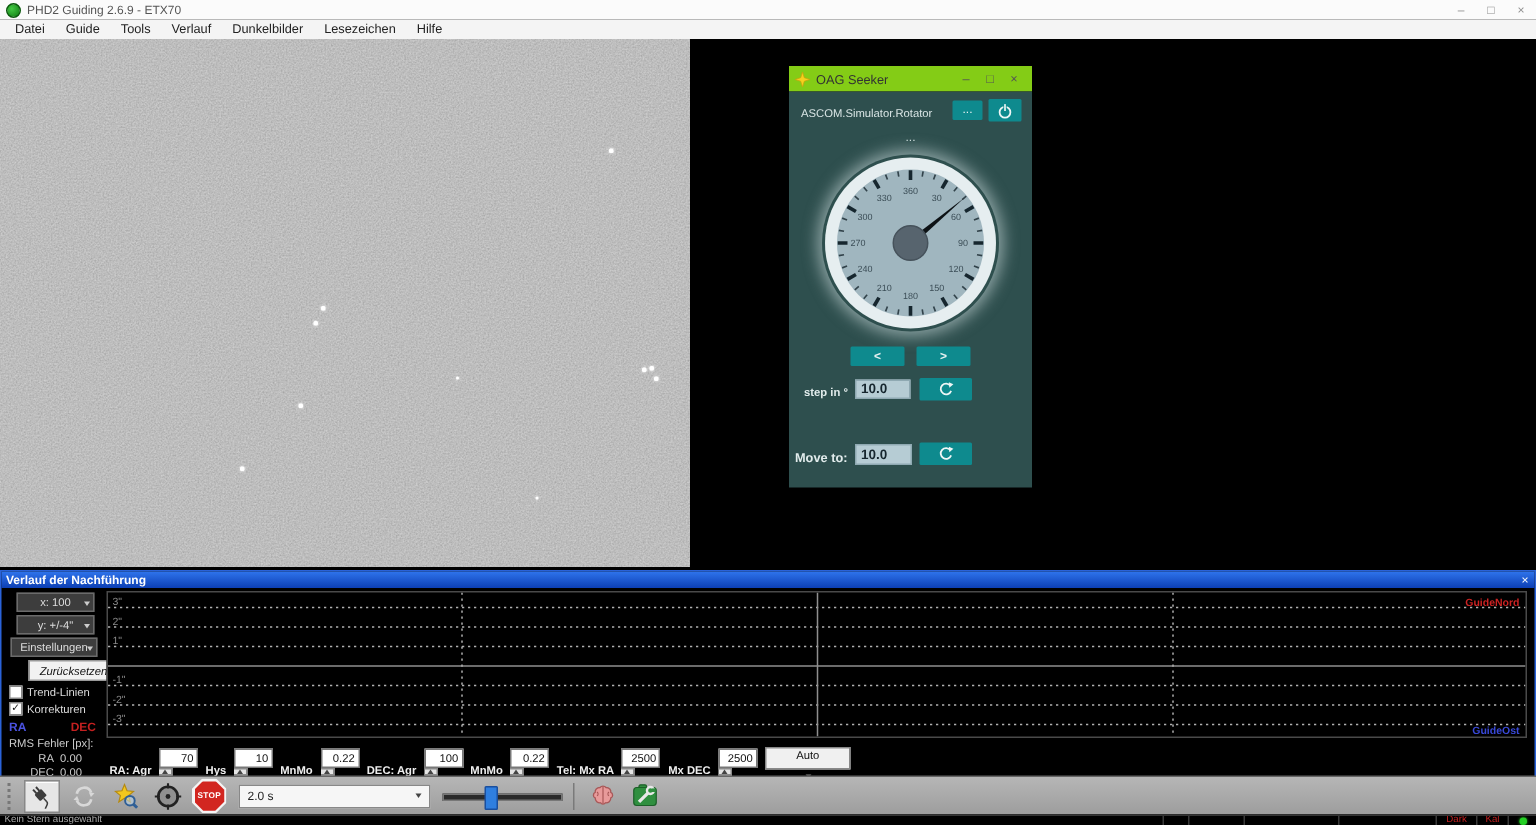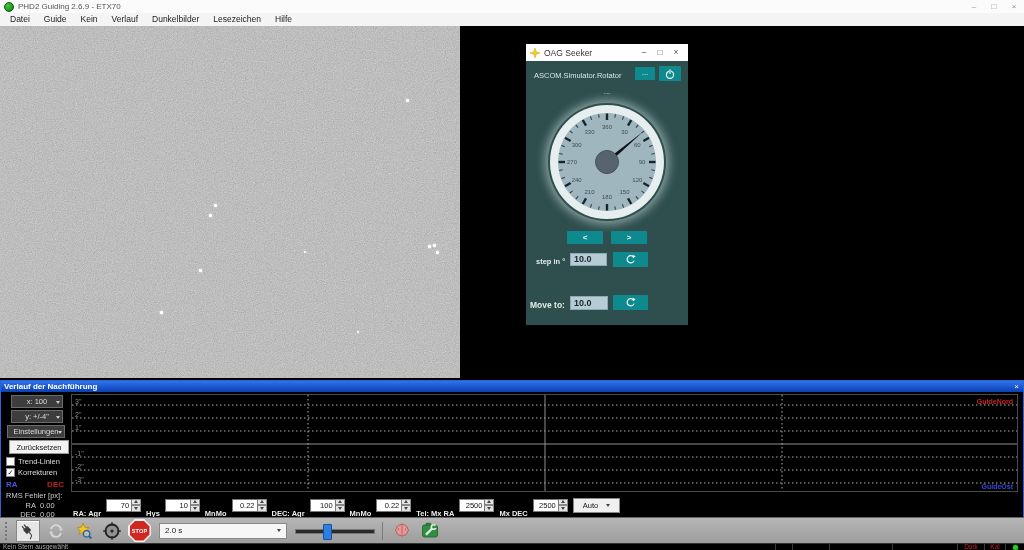--- a/index.html
+++ b/index.html
@@ -19,21 +19,21 @@
     display:flex;align-items:center;padding-left:3px;box-sizing:border-box;}
   .menu-item{font-size:8.5px;color:#222;padding:0 7px;line-height:13px;}
 
   
   .main{position:absolute;top:26px;left:0;width:1024px;height:354px;background:#000;}
   .starfield{position:absolute;left:0;top:0;width:460px;height:352px;overflow:hidden;background:#7e7e7e;}
   .star{position:absolute;background:#fff;border-radius:1px;box-shadow:0 0 2px rgba(255,255,255,.95);}
 
   
   .oag{position:absolute;left:526px;top:18px;width:162px;height:281px;box-shadow:2px 3px 8px rgba(0,0,0,.7);}
-  .oag-titlebar{height:17px;background:#ffffff;display:flex;align-items:center;padding:0 4px;}
+  .oag-titlebar{height:17px;background:#84cc16;display:flex;align-items:center;padding:0 4px;}
   .oag-title{font-size:8.5px;color:#333;flex:1;margin-left:4px;}
   .oag-btn{width:16px;text-align:center;font-size:8.5px;color:#555;line-height:17px;}
   .oag-body{height:264px;background:#2e4f4e;position:relative;}
   .device-label{position:absolute;left:8px;top:10px;font-size:7.5px;color:#d9e5e5;}
   .more-btn{position:absolute;left:109px;top:6px;width:20px;height:13px;background:#0e8a8e;color:#eaf4f4;
     font-size:8px;text-align:center;line-height:11px;border-radius:1px;}
   .power-btn{position:absolute;left:133px;top:5px;width:22px;height:15px;background:#0e8a8e;border-radius:1px;
     display:flex;align-items:center;justify-content:center;}
   .oag-dots{position:absolute;left:0;right:0;top:26px;text-align:center;color:#cfdede;font-size:8px;}
   .dial-wrap{position:absolute;left:22px;top:42px;width:118px;height:118px;border-radius:50%;
@@ -51,50 +51,50 @@
   .history{position:absolute;top:380px;left:0;width:1024px;height:141px;background:#000;
     border:1px solid #2a62d8;box-sizing:border-box;}
   .hist-titlebar{height:11px;background:linear-gradient(180deg,#2f74ec,#0c3fb4);display:flex;align-items:center;}
   .hist-title{font-size:8px;font-weight:bold;color:#fff;padding-left:3px;flex:1;line-height:11px;}
   .hist-close{color:#fff;font-size:8px;padding-right:4px;line-height:11px;}
   .hist-body{position:relative;height:124px;}
   .left-col{position:absolute;left:3px;top:3px;width:66px;}
   .hist-btn-dark{position:relative;width:52px;height:13px;margin:0 0 2px 7px;background:#3d3d3d;
     border:1px solid #6b6b6b;color:#ddd;font-size:7.5px;text-align:center;line-height:12px;box-sizing:border-box;}
   .hist-btn-dark.wide{width:58px;margin-left:3px;}
-  .hist-btn-light{width:60px;height:14px;margin-left:5px;background:#f2f2f2;border:1px solid #999;color:#111;
-    font-size:7.5px;text-align:center;line-height:13px;box-sizing:border-box;margin-bottom:3px;}
+  .hist-btn-light{width:60px;height:14px;margin-left:15px;background:#f2f2f2;border:1px solid #999;color:#111;
+    font-size:7.5px;text-align:center;line-height:13px;box-sizing:border-box;margin-bottom:3px;font-style:italic;}
   .dd-arrow{position:absolute;right:2px;top:5px;width:0;height:0;border-left:2.5px solid transparent;
     border-right:2.5px solid transparent;border-top:3px solid #ccc;}
   .chk-row{display:flex;align-items:center;gap:3px;margin:2px 0 0 2px;}
   .chk{width:7px;height:7px;background:#fff;border:1px solid #888;font-size:7px;line-height:7px;color:#111;
     text-align:center;flex:0 0 auto;}
   .chk-label{font-size:7.5px;color:#ddd;}
   .radec-row{display:flex;justify-content:space-between;width:58px;margin:3px 0 0 2px;font-size:8px;font-weight:bold;}
   .ra-lbl{color:#4a52e0;}.dec-lbl{color:#c42020;}
   .rms{font-size:7.5px;color:#ccc;margin:2px 0 1px 2px;}
   .stat-row{font-size:7.5px;color:#ccc;display:flex;margin-left:2px;line-height:9px;}
   .stat-lbl{width:30px;text-align:right;margin-right:4px;}
 
   .graph-box{position:absolute;left:70px;top:2px;width:947px;height:98px;border:1px solid #4a4a4a;
     background:#000;box-sizing:border-box;}
   .ctl-row{position:absolute;left:72px;top:104px;height:18px;display:flex;align-items:center;gap:5px;}
   .ctl-label{font-size:7.5px;font-weight:bold;color:#eee;white-space:nowrap;margin-top:16px;}
-  .spin{display:flex;align-items:stretch;height:13px;}
+  .spin{display:flex;align-items:stretch;height:13px;flex-direction:column;}
   .spin-val{width:26px;background:#fff;border:1px solid #777;font-size:7.5px;text-align:right;
     line-height:11px;padding-right:2px;color:#111;box-sizing:border-box;}
   .spin-btns{display:flex;flex-direction:column;width:9px;}
   .sb{flex:1;background:#e4e4e4;border:1px solid #8a8a8a;border-left:none;display:flex;align-items:center;
     justify-content:center;box-sizing:border-box;}
   .tri-up{width:0;height:0;border-left:2.5px solid transparent;border-right:2.5px solid transparent;
     border-bottom:3px solid #444;}
   .tri-dn{width:0;height:0;border-left:2.5px solid transparent;border-right:2.5px solid transparent;
     border-top:3px solid #444;}
   .mini-select{display:flex;align-items:center;height:15px;background:#f0f0f0;border:1px solid #888;
-    font-size:7.5px;color:#111;padding:0 9px;gap:8px;box-sizing:border-box;}
+    font-size:7.5px;color:#111;padding:0 20px;gap:8px;box-sizing:border-box;flex-direction:column;}
 
   
   .toolbar{position:absolute;top:517px;left:0;width:1024px;height:26px;
     background:linear-gradient(180deg,#b6b6b6,#9d9d9d);border-top:1px solid #666;display:flex;
     align-items:center;gap:4px;padding-left:5px;box-sizing:border-box;}
   .grip{width:3px;height:18px;border-left:2px dotted #777;margin-right:2px;}
   .tool-btn{width:24px;height:22px;display:flex;align-items:center;justify-content:center;flex:0 0 auto;}
   .raised{background:#e6e6e6;border:1px solid #888;box-shadow:inset 0 1px 0 #fff;box-sizing:border-box;}
   .stop-wrap{width:23px;height:23px;position:relative;flex:0 0 auto;}
   .oct{position:absolute;inset:0;background:#f4f4f4;
@@ -128,21 +128,21 @@
     <span class="app-icon"></span>
     <span class="tb-title">PHD2 Guiding 2.6.9 - ETX70</span>
     <span class="win-btn">–</span>
     <span class="win-btn">□</span>
     <span class="win-btn">×</span>
   </div>
 
   <div class="menubar" id="menubar">
       <span class="menu-item">Datei</span>
       <span class="menu-item">Guide</span>
-      <span class="menu-item">Kein</span>
+      <span class="menu-item">Tools</span>
       <span class="menu-item">Verlauf</span>
       <span class="menu-item">Dunkelbilder</span>
       <span class="menu-item">Lesezeichen</span>
       <span class="menu-item">Hilfe</span>
     </div>
 
   <div class="main">
     <div class="starfield">
       <svg width="460" height="352">
         <filter id="nz" x="0" y="0" width="100%" height="100%">

